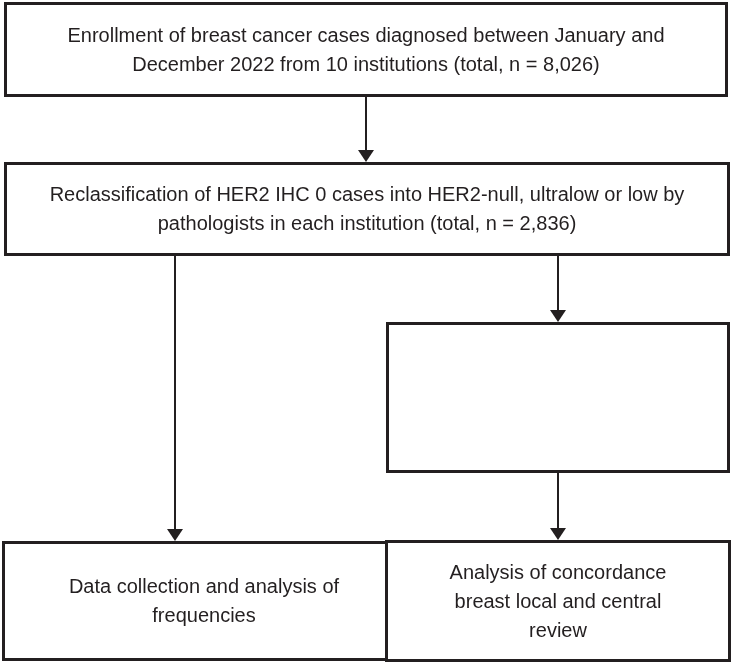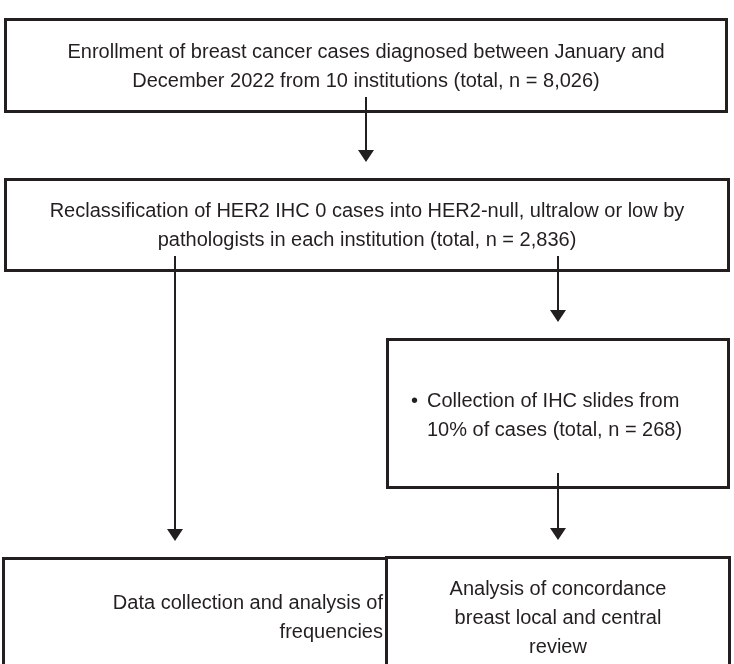--- a/index.html
+++ b/index.html
@@ -21,28 +21,27 @@
   .flow-box {
     position: absolute;
     border: 3px solid var(--border-color);
     background: var(--bg-color);
     display: flex;
     align-items: center;
     justify-content: center;
     text-align: center;
     font-size: 20px;
     line-height: 29px;
-    margin-top: 16px;
   }
   #box-enrollment      { left: 4px;   top: 2px;   width: 724px; height: 95px;  padding: 0 40px; }
   #box-reclassification{ left: 4px;   top: 162px; width: 726px; height: 94px;  padding: 0 24px; }
   #box-central-review  { left: 386px; top: 322px; width: 344px; height: 151px;
                          flex-direction: column; align-items: flex-start; justify-content: center;
                          text-align: left; padding: 2px 14px 0 22px; }
-  #box-data-collection { left: 2px;   top: 541px; width: 404px; height: 120px; padding: 0 20px; text-align: right; }
+  #box-data-collection { left: 2px;   top: 541px; width: 404px; height: 120px; padding: 0 20px; }
   #box-concordance     { left: 385px; top: 540px; width: 346px; height: 122px; padding: 0 40px; }
 
   .bullet-item { display: flex; align-items: flex-start; }
   .bullet-item .marker { flex: 0 0 16px; }
   .bullet-item .marker::before { content: "\2022"; }
   .bullet-item .bullet-text { flex: 1 1 auto; max-width: 286px; }
 
   .vline {
     position: absolute;
     width: 2px;
@@ -84,24 +83,20 @@
     <span>Reclassification of HER2 IHC 0 cases into HER2-null, ultralow or low by pathologists in each institution (total, n = 2,836)</span>
   </div>
 
   <div class="vline" id="line-reclass-data"></div>
   <div class="arrowhead" id="head-reclass-data"></div>
 
   <div class="vline" id="line-reclass-review"></div>
   <div class="arrowhead" id="head-reclass-review"></div>
 
   <div class="flow-box" id="box-central-review">
-    <div class="bullet-item">
-      <span class="marker"></span>
-      <span class="bullet-text">Collection of IHC slides from 10% of cases (total, n = 268)</span>
-    </div>
   </div>
 
   <div class="vline" id="line-review-concord"></div>
   <div class="arrowhead" id="head-review-concord"></div>
 
   <div class="flow-box" id="box-data-collection">
     <span>Data collection and analysis of frequencies</span>
   </div>
 
   <div class="flow-box" id="box-concordance">

